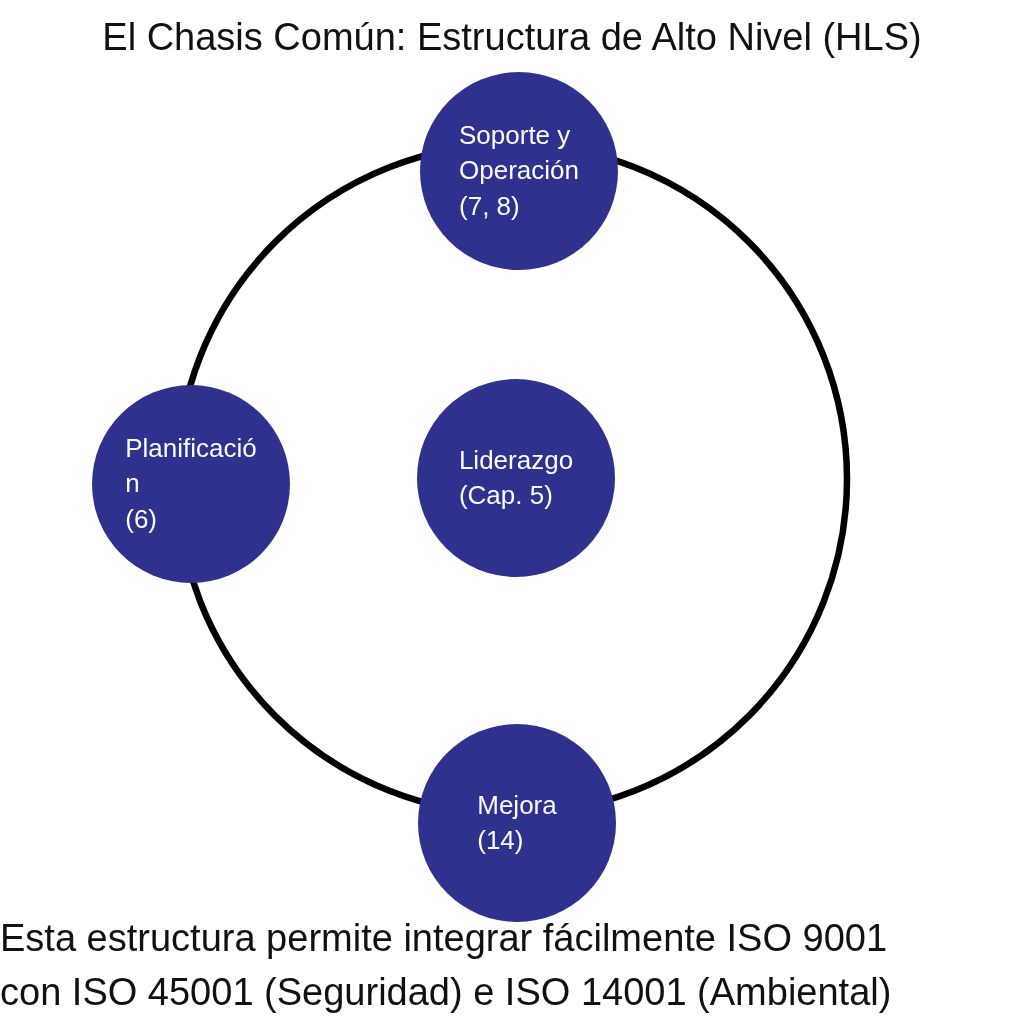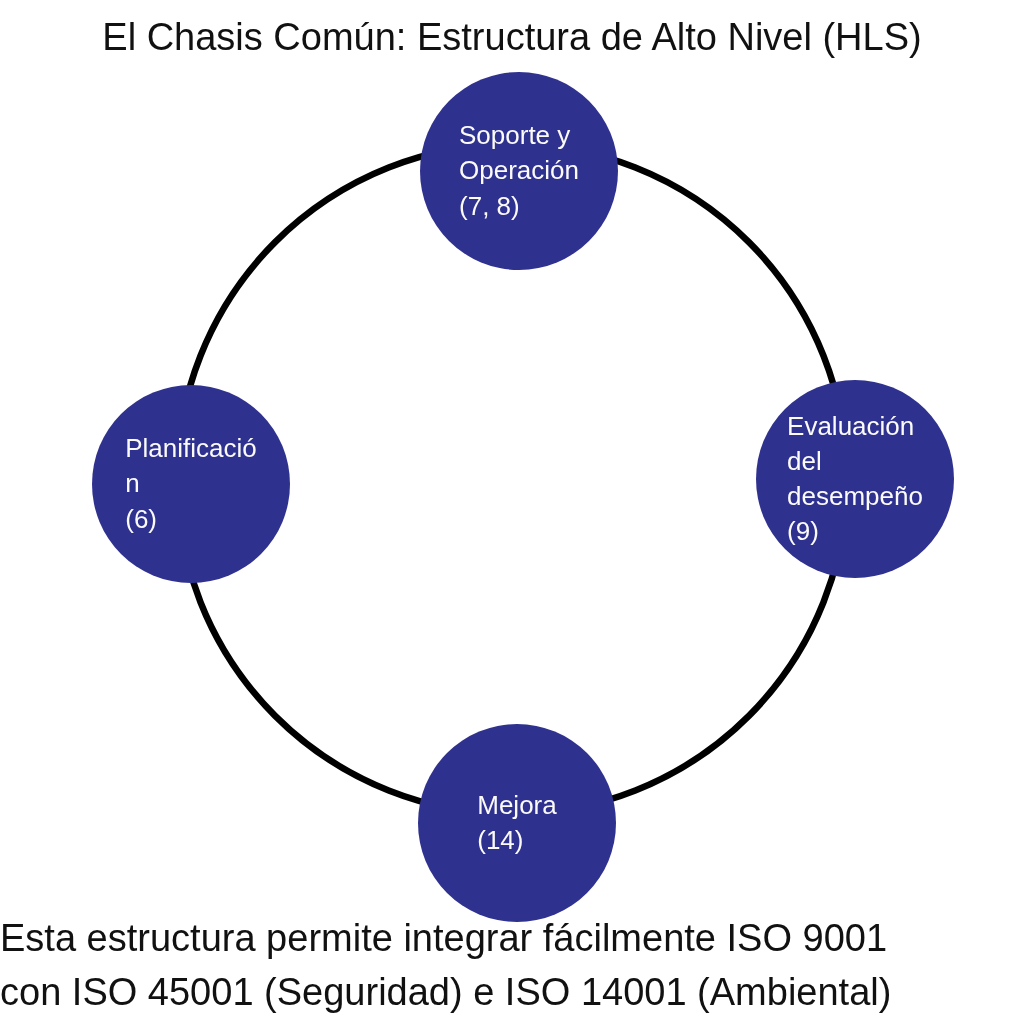--- a/index.html
+++ b/index.html
@@ -85,27 +85,25 @@
 Operación
 (7, 8)</span>
   </div>
 
   <div class="node node-left">
     <span class="node-text">Planificació
 n
 (6)</span>
   </div>
 
+  <div class="node node-center">
+    <span class="node-text">Liderazgo
+(Cap. 5)</span>
+  </div>
 
-  <div class="node node-right">
-    <span class="node-text">Evaluación
-del
-desempeño
-(9)</span>
-  </div>
 
   <div class="node node-bottom">
     <span class="node-text">Mejora
 (14)</span>
   </div>
 
   <div class="caption">Esta estructura permite integrar fácilmente ISO 9001
 con ISO 45001 (Seguridad) e ISO 14001 (Ambiental)</div>
 
 </div>

